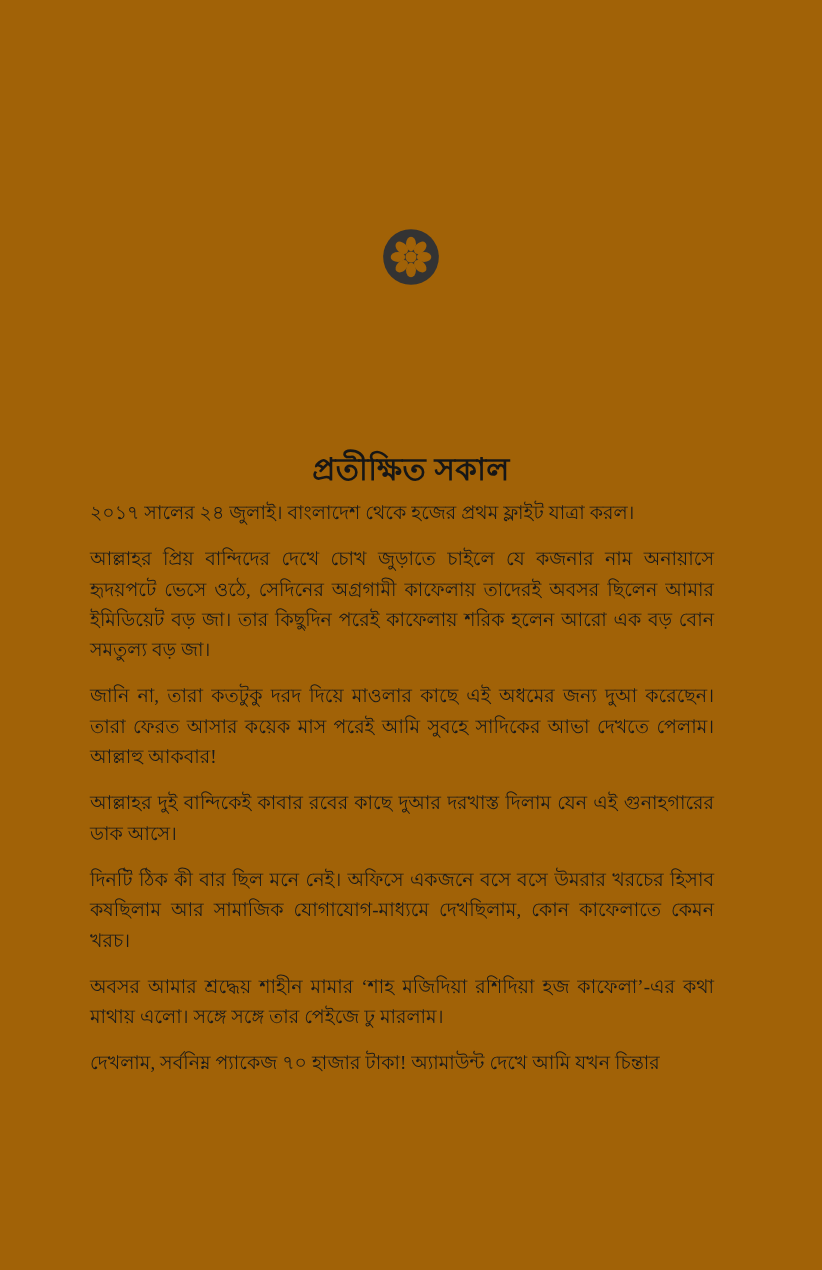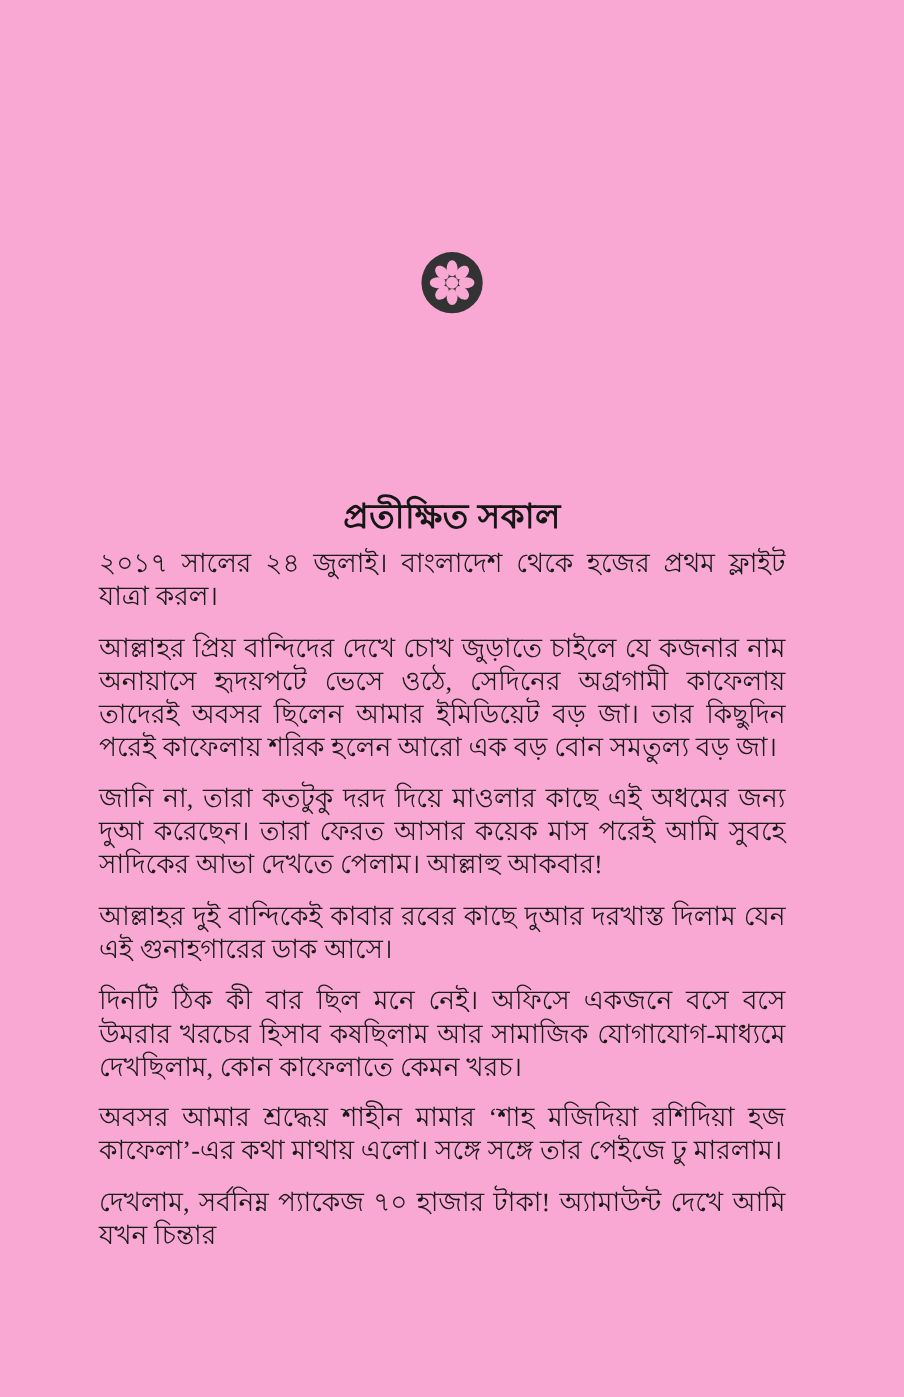--- a/index.html
+++ b/index.html
@@ -11,21 +11,21 @@
     width: 822px;
     height: 1270px;
     position: relative;
     overflow: hidden;
     font-family: "Liberation Serif", "DejaVu Serif", serif;
   }
 
   .page {
     position: absolute;
     inset: 0;
-    background: #f9a8d4;
+    background: #a16207;
   }
 
   
   .ornament-wrap {
     position: absolute;
     top: 228px;
     left: 0;
     width: 822px;
     display: flex;
     justify-content: center;
@@ -52,21 +52,21 @@
 
   
   .body-text {
     position: absolute;
     top: 498px;
     left: 90px;
     width: 624px;
     color: #1a1a1a;
   }
   .para {
-    font-size: 24px;
+    font-size: 19px;
     line-height: 30.3px;
     text-align: justify;
     text-justify: inter-word;
     margin: 0 0 16px 0;
     color: #1a1a1a;
     font-family: "Liberation Serif", "DejaVu Serif", serif;
     word-spacing: 0.2px;
   }
   .para:last-child {
     margin-bottom: 0;

